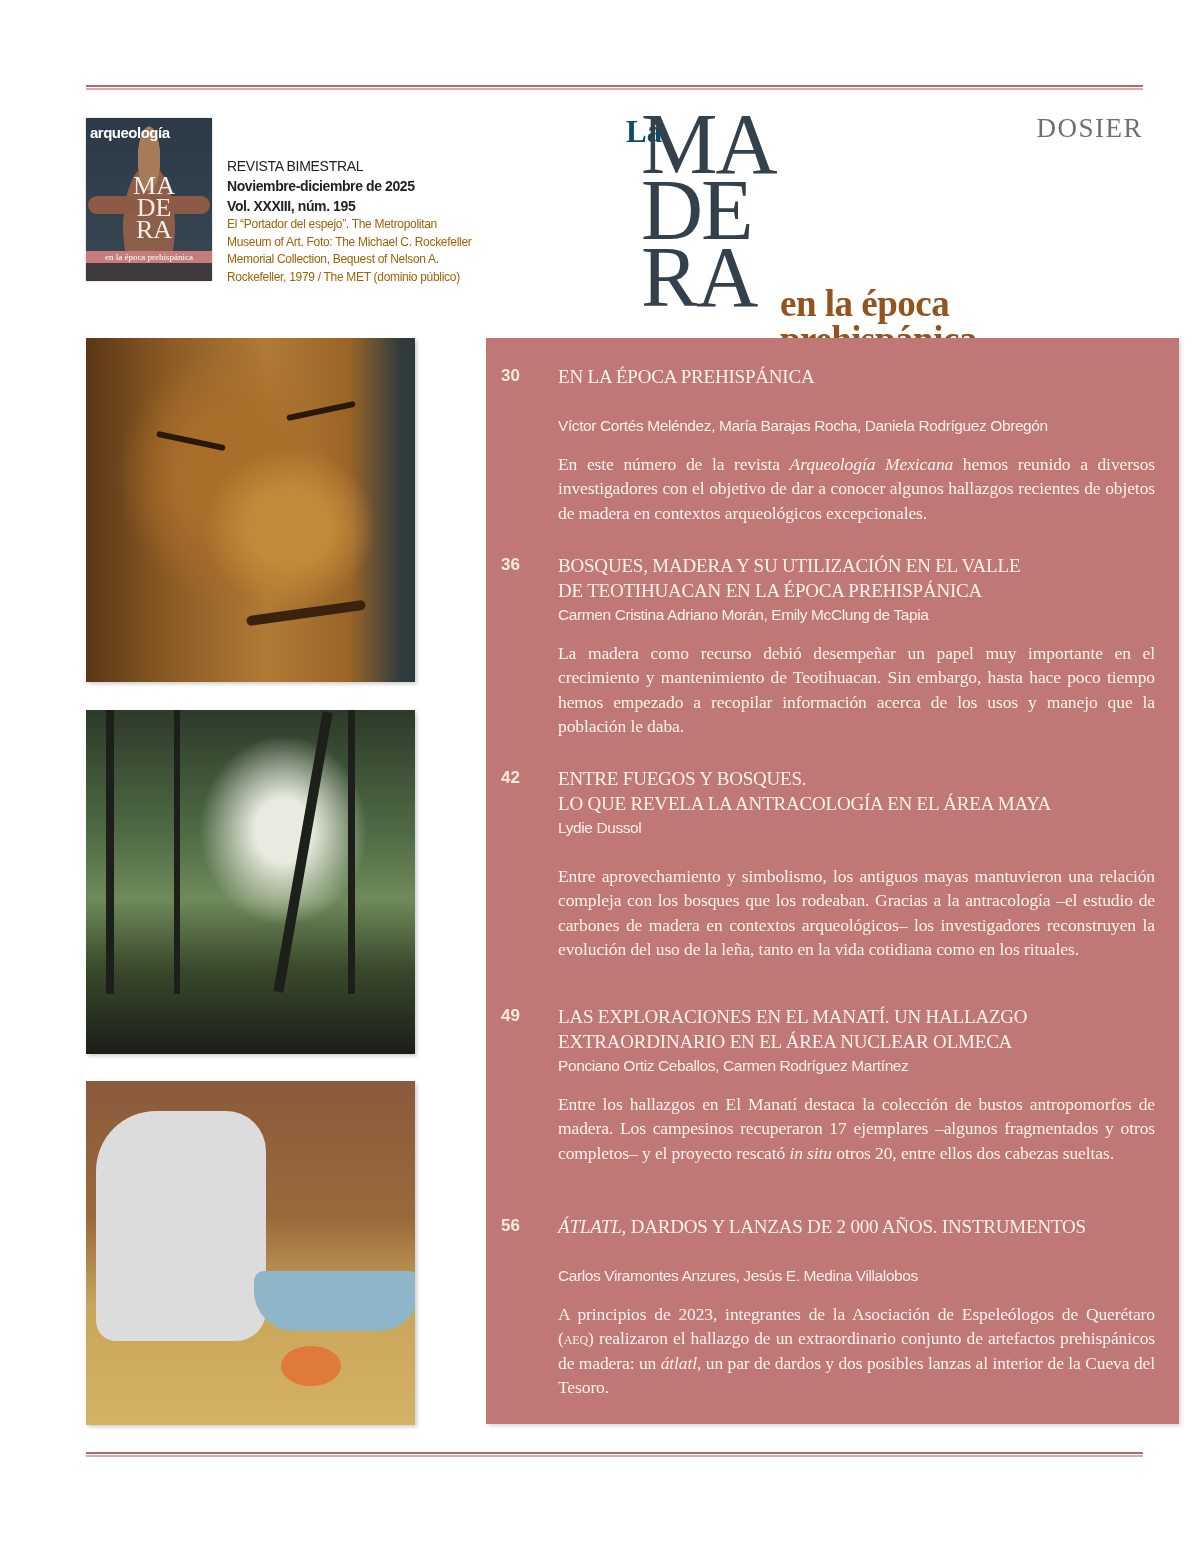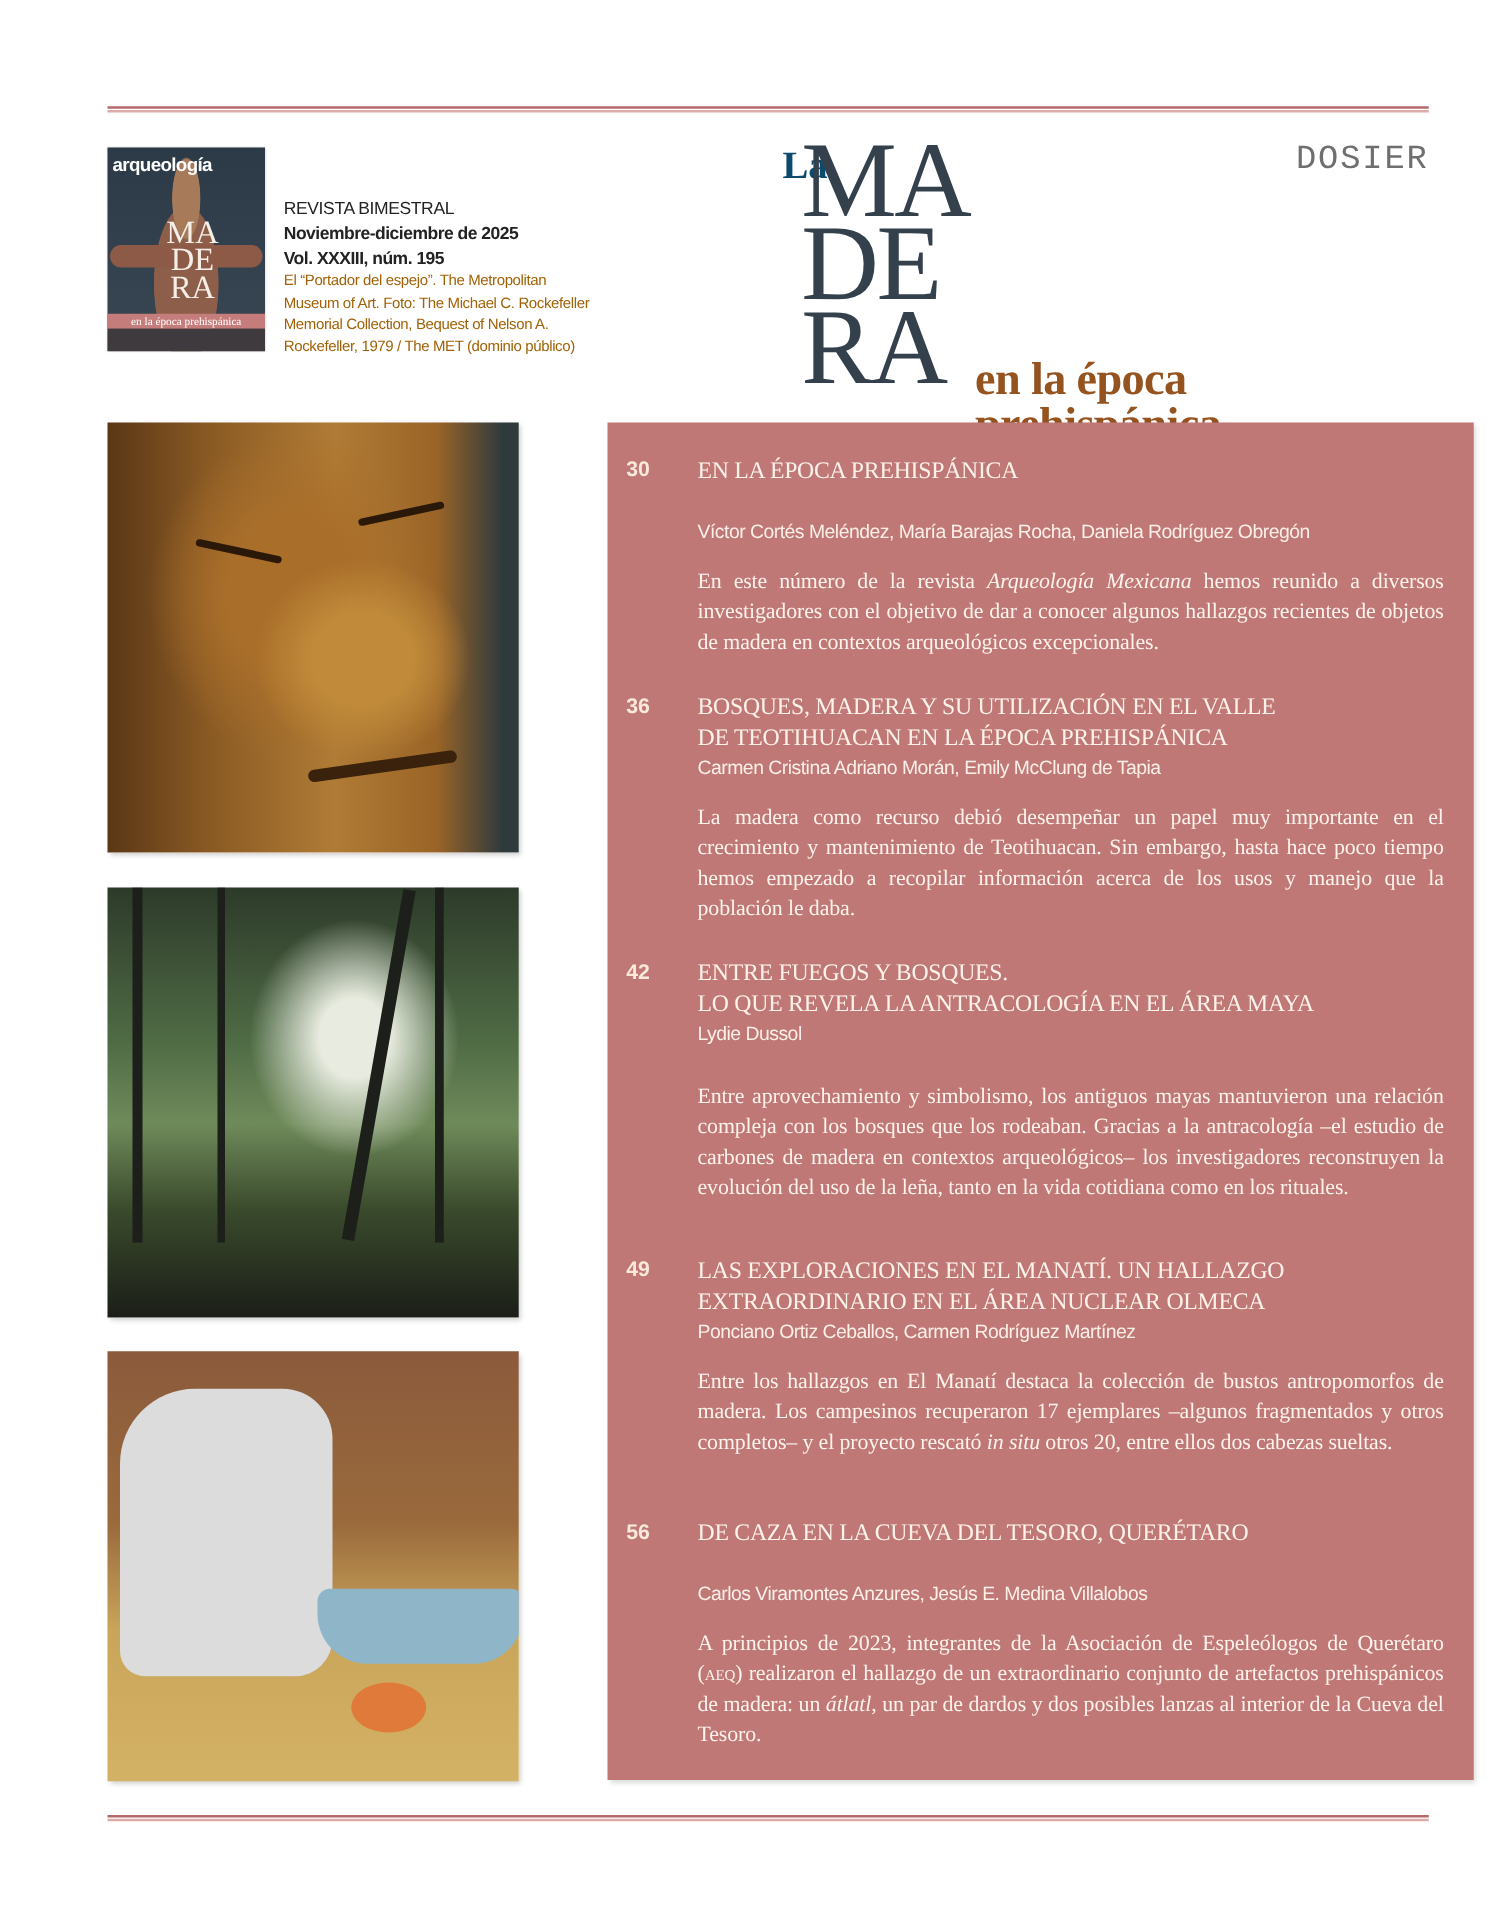--- a/index.html
+++ b/index.html
@@ -30,21 +30,21 @@
     .meta { position: absolute; left: 227px; top: 156px; font-family: "Liberation Sans", sans-serif; color: #222; }
     .meta .l1 { font-size: 14px; line-height: 20px; letter-spacing: -0.3px; }
     .meta .l2, .meta .l3 { font-size: 14px; font-weight: bold; line-height: 20px; letter-spacing: -0.4px; }
     .meta .credit { font-size: 12px; line-height: 17.5px; color: #a16207; width: 250px; letter-spacing: -0.3px; }
 
     
     .t-la { position: absolute; left: 598px; top: 114px; font-size: 31px; color: #0c4a6e; font-weight: bold; font-family: "Liberation Serif", serif; margin-left: 28px; }
     .t-big { position: absolute; left: 641px; font-size: 86px; line-height: 64px; color: #34414c; font-family: "Liberation Serif", serif; letter-spacing: -2px; }
     .t-ma { top: 112px; } .t-de { top: 178px; } .t-ra { top: 245px; }
     .t-sub { position: absolute; left: 780px; top: 238px; font-size: 37px; line-height: 36px; color: #94531f; font-weight: bold; font-family: "Liberation Serif", serif; letter-spacing: -0.5px; margin-top: 48px; }
-    .dosier { position: absolute; right: 57px; top: 113px; font-size: 27px; letter-spacing: 1.5px; color: #6f6f6f; font-family: Liberation Mono, monospace; }
+    .dosier { position: absolute; right: 57px; top: 113px; font-size: 27px; letter-spacing: 1.5px; color: #6f6f6f; font-family: Liberation Serif, serif; }
 
     
     .photo { position: absolute; left: 86px; width: 329px; height: 344px; box-shadow: 2px 2px 4px rgba(0,0,0,0.2); overflow: hidden; }
     .p1 { top: 338px; background:
         radial-gradient(ellipse at 62% 55%, #c08a3a 0 14%, transparent 30%),
         radial-gradient(ellipse at 45% 40%, #a96e2a 0 20%, transparent 45%),
         linear-gradient(90deg, #5b3716 0%, #8a5a24 25%, #b07b35 55%, #9a6427 80%, #2f3a3d 96%); }
     .p1 .eye1 { position:absolute; left: 70px; top: 100px; width: 70px; height: 6px; background:#2a1808; transform: rotate(12deg); border-radius: 3px; }
     .p1 .eye2 { position:absolute; left: 200px; top: 70px; width: 70px; height: 6px; background:#2a1808; transform: rotate(-12deg); border-radius: 3px; }
     .p1 .mouth { position:absolute; left: 160px; top: 270px; width: 120px; height: 10px; background:#3a220c; border-radius: 5px; transform: rotate(-8deg); }
@@ -155,21 +155,21 @@
       <div>LAS EXPLORACIONES EN EL MANATÍ. UN HALLAZGO</div>
       <div>EXTRAORDINARIO EN EL ÁREA NUCLEAR OLMECA</div>
     </div>
     <div class="authors" style="top:51px">Ponciano Ortiz Ceballos, Carmen Rodríguez Martínez</div>
     <div class="abstract" style="top:86px"><span>Entre los hallazgos en El Manatí destaca la colección de bustos antropomorfos de madera. Los campesinos recuperaron 17 ejemplares –algunos fragmentados y otros completos– y el proyecto rescató </span><span class="it">in situ</span><span> otros 20, entre ellos dos cabezas sueltas.</span></div>
   </div>
 
   <div class="entry" style="top:878px">
     <div class="num">56</div>
     <div class="title">
-      <div>DE CAZA EN LA CUEVA DEL TESORO, QUERÉTARO</div>
+      <div><span class="it">ÁTLATL</span><span>, DARDOS Y LANZAS DE 2 000 AÑOS. INSTRUMENTOS</span></div>
     </div>
     <div class="authors" style="top:51px">Carlos Viramontes Anzures, Jesús E. Medina Villalobos</div>
     <div class="abstract" style="top:86px"><span>A principios de 2023, integrantes de la Asociación de Espeleólogos de Querétaro (</span><span class="sc">aeq</span><span>) realizaron el hallazgo de un extraordinario conjunto de artefactos prehispánicos de madera: un </span><span class="it">átlatl</span><span>, un par de dardos y dos posibles lanzas al interior de la Cueva del Tesoro.</span></div>
   </div>
 
 </div>
 
 <div class="rule bottom"></div>
 
 </body></html>

